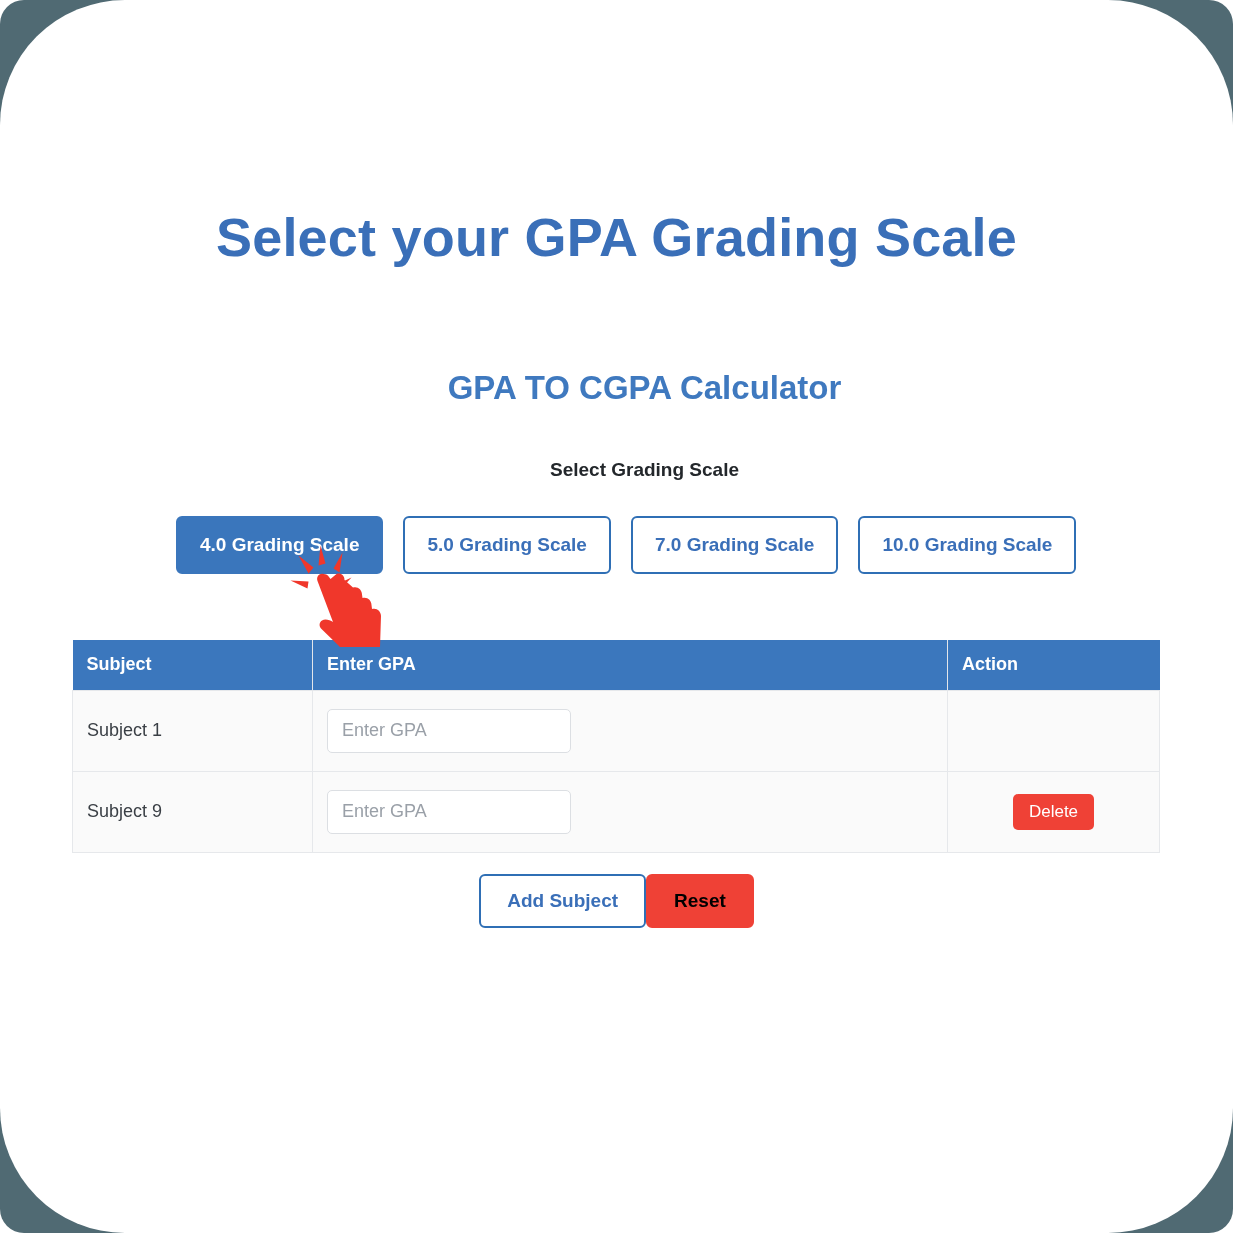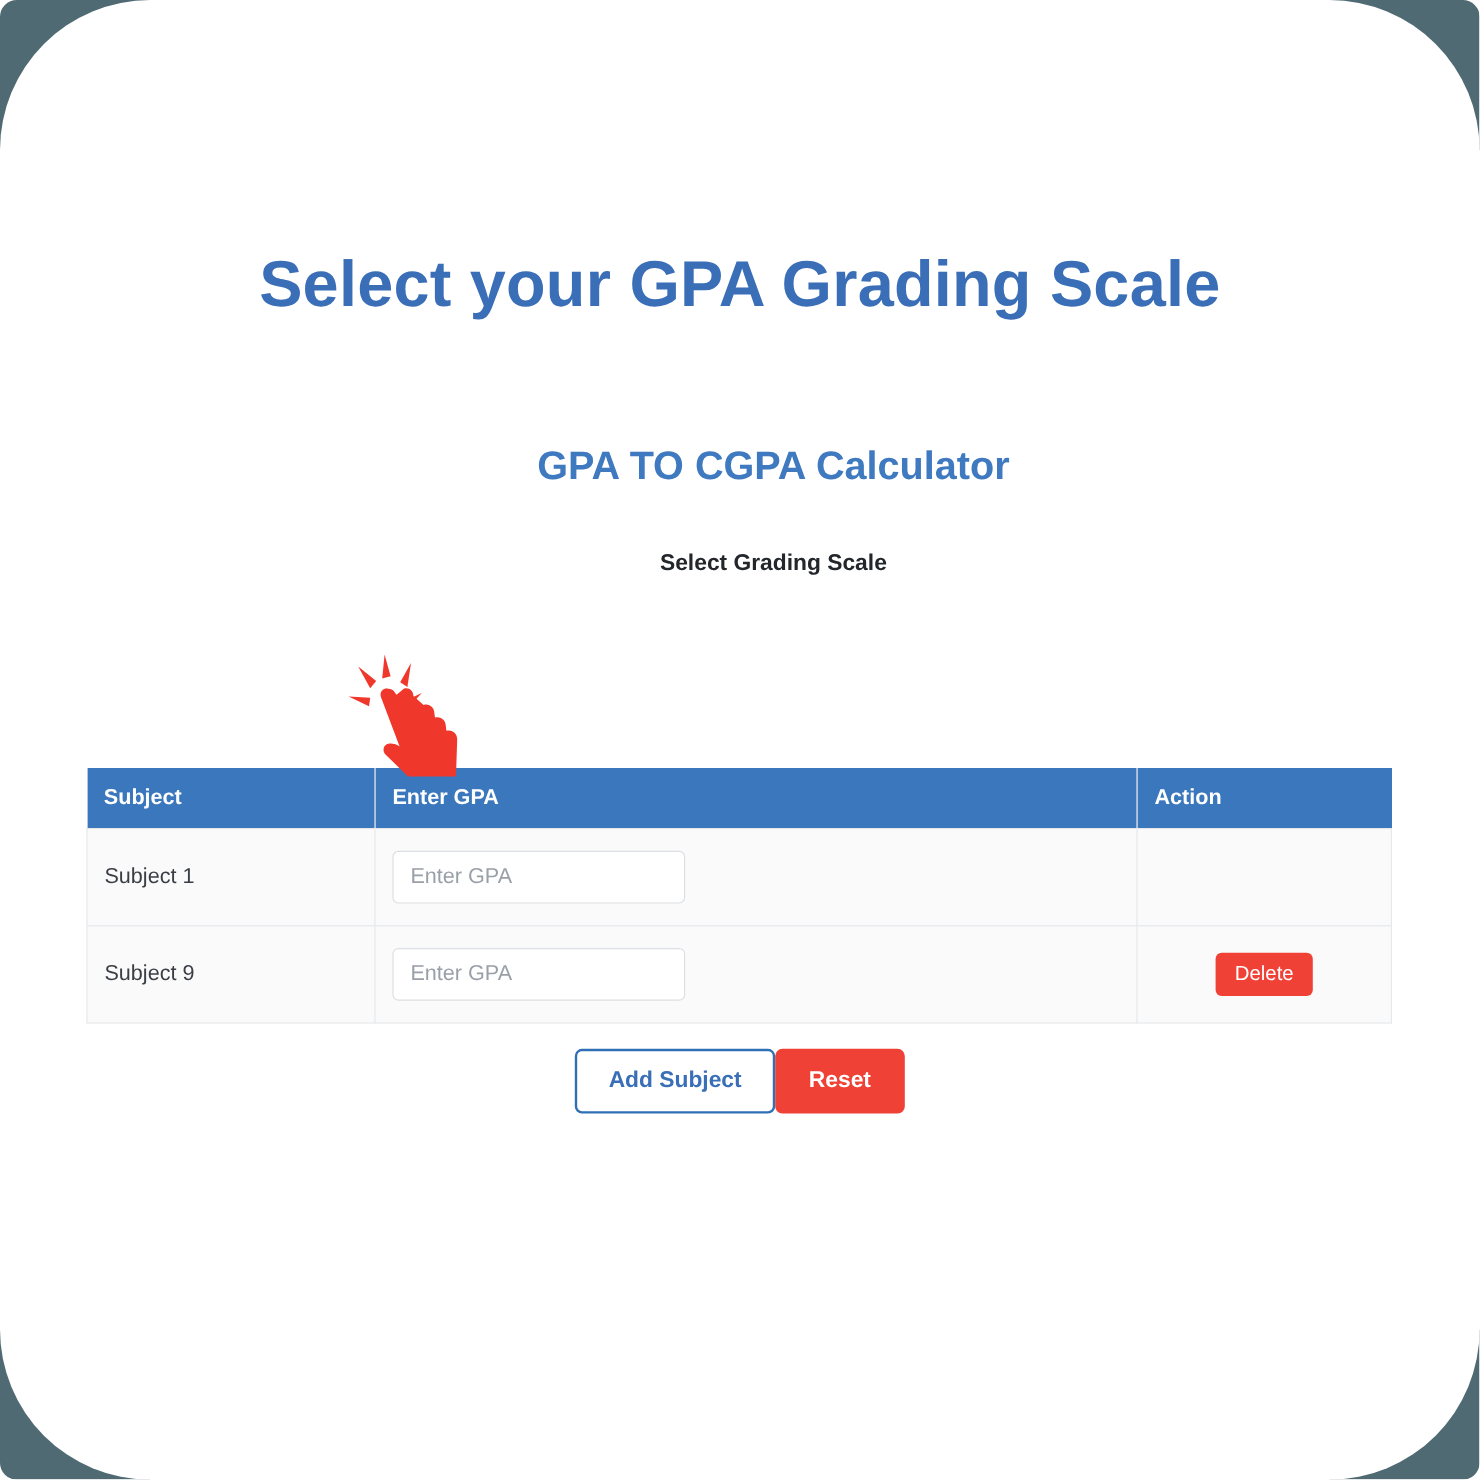--- a/index.html
+++ b/index.html
@@ -14,21 +14,21 @@
     font-family: "Liberation Sans", sans-serif;
     -webkit-font-smoothing: antialiased;
   }
 
   
   #page-root {
     position: relative;
     width: 1233px;
     height: 1233px;
     background: #ffffff;
-    border-radius: 14px;
+    border-radius: 24px;
     overflow: hidden;
   }
   .corner-backdrop {
     position: absolute;
     width: 1233px;
     height: 1233px;
     top: 0; left: 0;
     pointer-events: none;
     z-index: 0;
   }
@@ -227,21 +227,21 @@
     color: #3a6fb8;
   }
   .act-primary {
     background: #3a76bc;
     border-color: #3a76bc;
     color: #ffffff;
   }
   .act-danger {
     background: #ef4136;
     border-color: #ef4136;
-    color: #ffffff;
+    color: #000000;
   }
 
   
   .click-cursor {
     position: absolute;
     top: 543px;
     left: 289px;
     width: 104px;
     height: 105px;
     z-index: 6;
@@ -269,20 +269,26 @@
   </div>
 
   <div class="content">
 
     <h1 class="page-title">Select your GPA Grading Scale</h1>
 
     <h2 class="sub-title">GPA TO CGPA Calculator</h2>
 
     <div class="scale-label">Select Grading Scale</div>
 
+    <div class="scale-row">
+      <button class="scale-btn active">4.0 Grading Scale</button>
+      <button class="scale-btn">5.0 Grading Scale</button>
+      <button class="scale-btn">7.0 Grading Scale</button>
+      <button class="scale-btn">10.0 Grading Scale</button>
+    </div>
 
     <table class="gpa-table">
       <colgroup>
         <col class="col-subject">
         <col class="col-gpa">
         <col class="col-action">
       </colgroup>
       <thead>
         <tr>
           <th>Subject</th>

